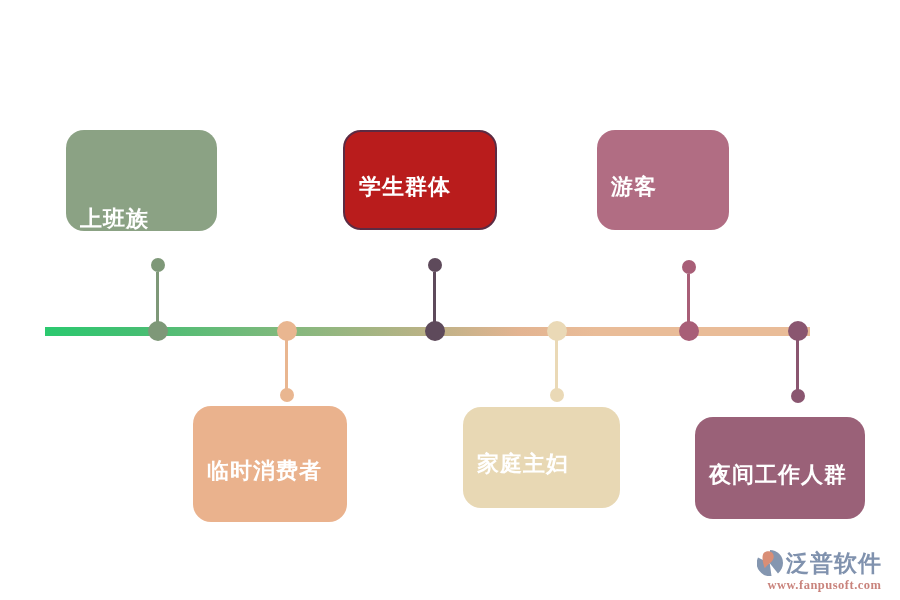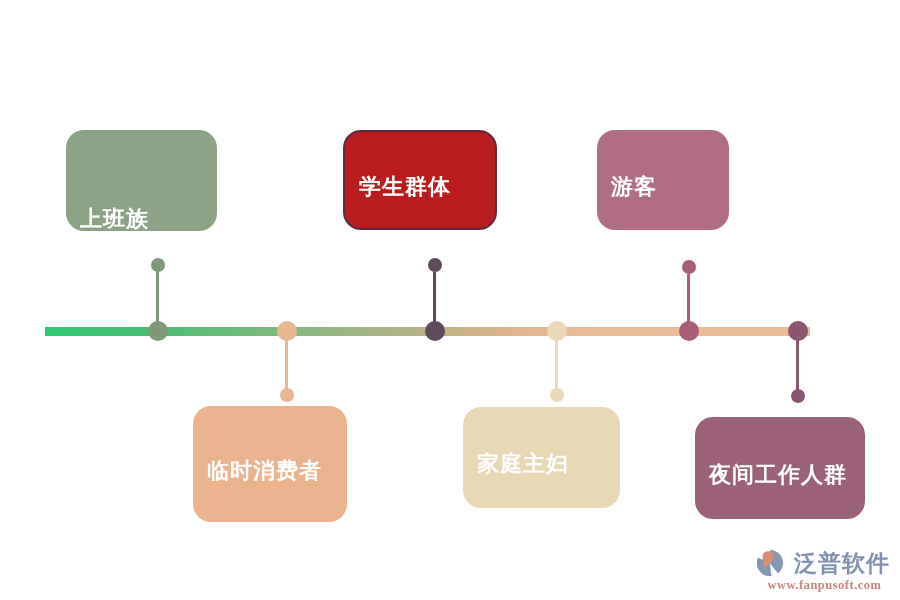--- a/index.html
+++ b/index.html
@@ -90,21 +90,20 @@
 
   
   .watermark { position: absolute; left: 757px; top: 550px; width: 135px; }
   .watermark-row { display: flex; align-items: center; gap: 3px; }
   .brand-text {
     color: #8092AE;
     font-size: 23px;
     font-weight: 700;
     letter-spacing: 1px;
     line-height: 1;
-    margin-left: 8px;
   }
   .brand-url {
     margin-top: 2px;
     text-align: center;
     color: #C9837C;
     font-size: 12.5px;
     font-weight: 700;
     font-family: "Liberation Serif", "DejaVu Serif", serif;
     letter-spacing: 0.5px;
   }

